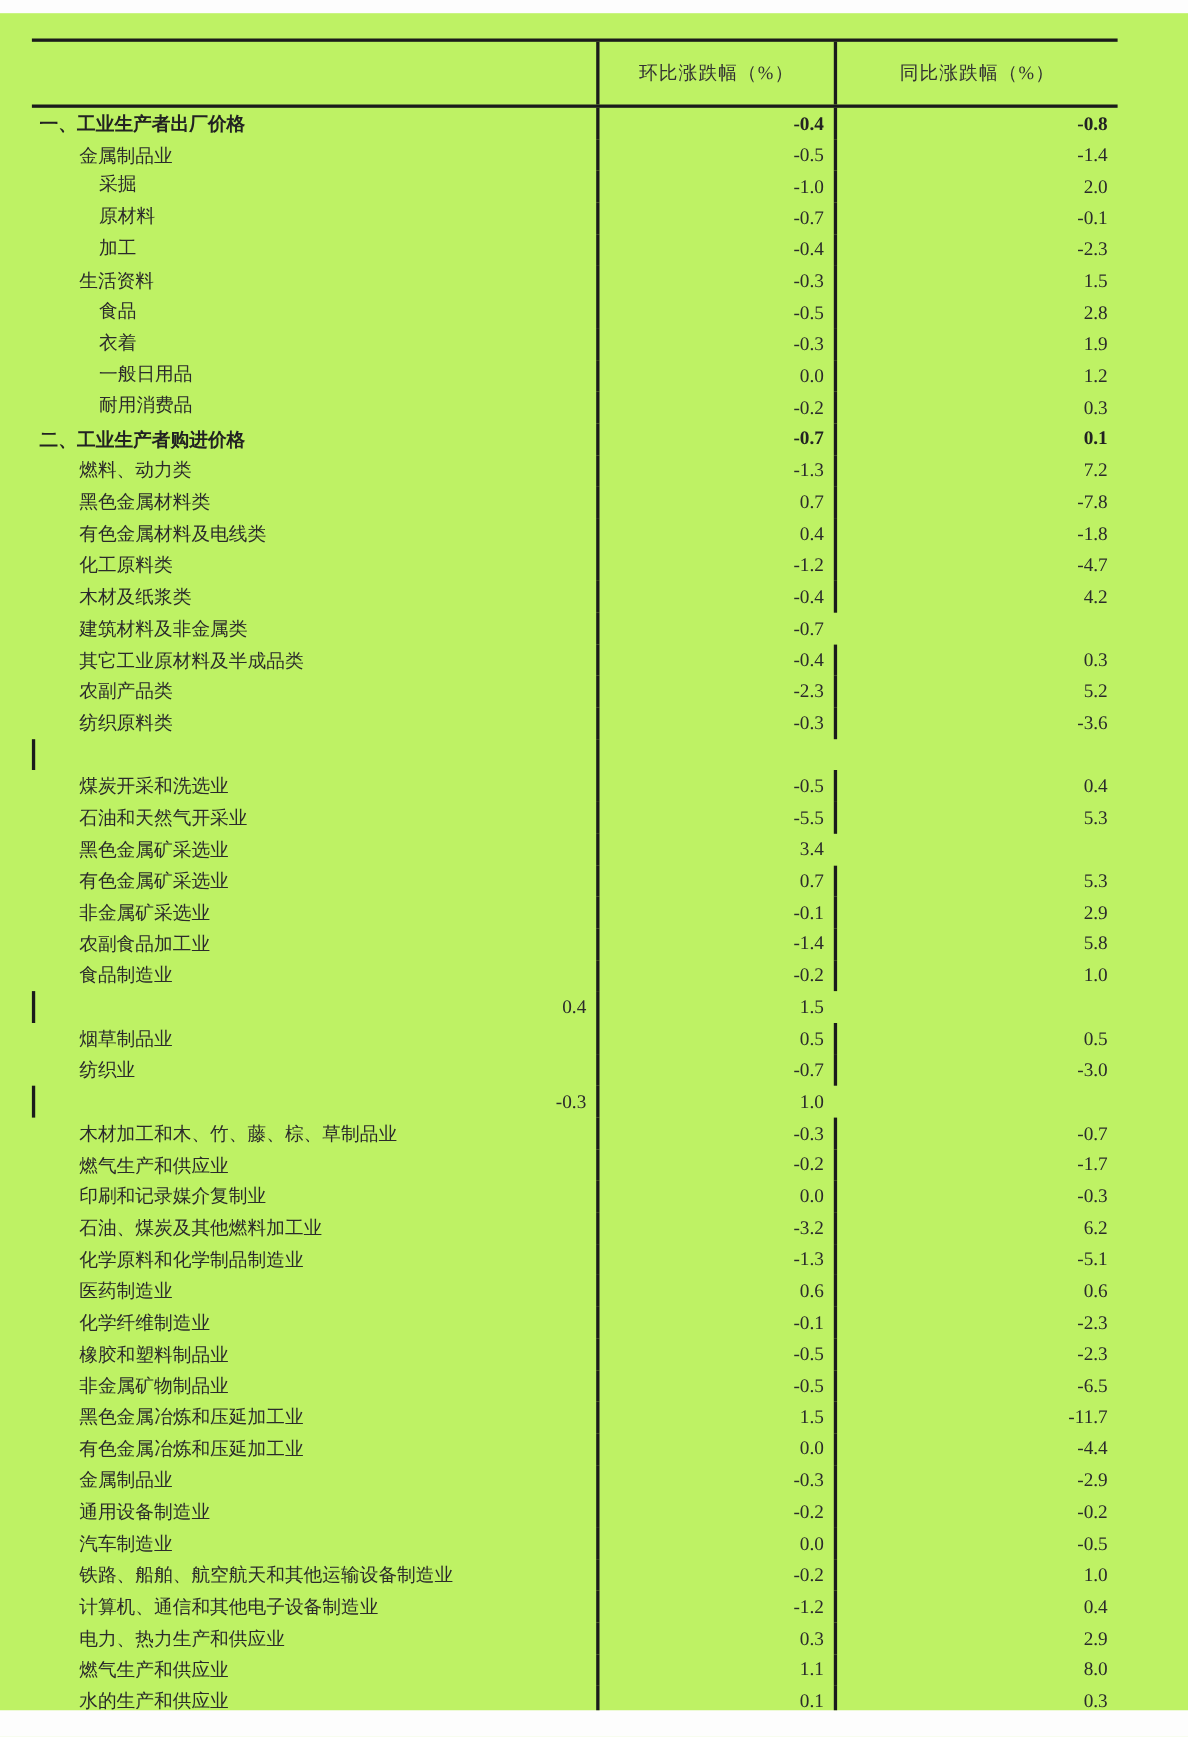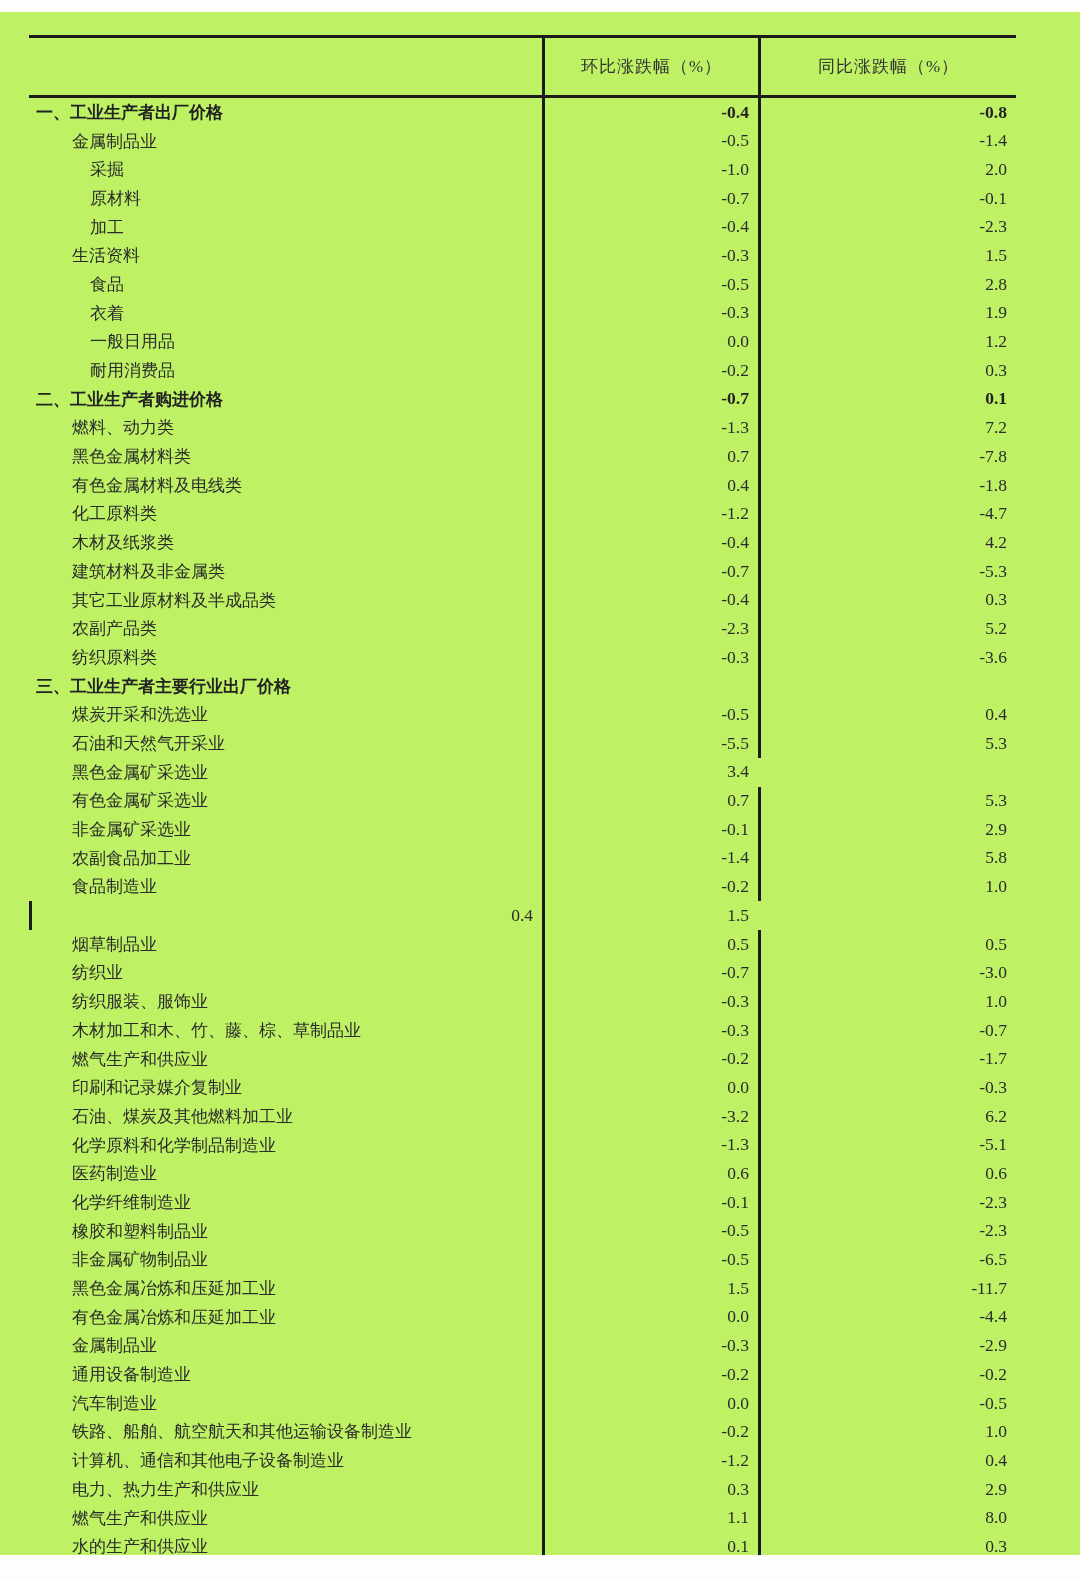--- a/index.html
+++ b/index.html
@@ -54,21 +54,21 @@
     overflow: hidden;
   }
   .num-col { border-left: 3px solid #1b1b1b; }
   .td.num-col {
     justify-content: flex-end;
     padding-right: 9px;
     font-size: 17.5px;
   }
   .td.label-col.indent-0 { padding-left: 7px; }
   .td.label-col.indent-1 { padding-left: 43px; }
-  .td.label-col.indent-2 { padding-left: 61px; }
+  .td.label-col.indent-2 { padding-left: 61px; font-family: Liberation Mono, monospace; }
   .tr.bold .td { font-weight: bold; color: #222222; text-align: right; }
   .artifact-line {
     position: absolute;
     left: 29px;
     top: 1562px;
     width: 516px;
     height: 3px;
     background: #cccccc;
   }
 </style>
@@ -159,39 +159,37 @@
           <div class="td num-col">-4.7</div>
         </div>
         <div class="tr">
           <div class="td label-col indent-1">木材及纸浆类</div>
           <div class="td num-col">-0.4</div>
           <div class="td num-col">4.2</div>
         </div>
         <div class="tr">
           <div class="td label-col indent-1">建筑材料及非金属类</div>
           <div class="td num-col">-0.7</div>
-          <div class="td num-col">-5.3</div>
         </div>
         <div class="tr">
           <div class="td label-col indent-1">其它工业原材料及半成品类</div>
           <div class="td num-col">-0.4</div>
           <div class="td num-col">0.3</div>
         </div>
         <div class="tr">
           <div class="td label-col indent-1">农副产品类</div>
           <div class="td num-col">-2.3</div>
           <div class="td num-col">5.2</div>
         </div>
         <div class="tr">
           <div class="td label-col indent-1">纺织原料类</div>
           <div class="td num-col">-0.3</div>
           <div class="td num-col">-3.6</div>
         </div>
         <div class="tr bold">
-          <div class="td label-col indent-0">三、工业生产者主要行业出厂价格</div>
           <div class="td num-col"></div>
           <div class="td num-col"></div>
         </div>
         <div class="tr">
           <div class="td label-col indent-1">煤炭开采和洗选业</div>
           <div class="td num-col">-0.5</div>
           <div class="td num-col">0.4</div>
         </div>
         <div class="tr">
           <div class="td label-col indent-1">石油和天然气开采业</div>
@@ -230,21 +228,20 @@
           <div class="td label-col indent-1">烟草制品业</div>
           <div class="td num-col">0.5</div>
           <div class="td num-col">0.5</div>
         </div>
         <div class="tr">
           <div class="td label-col indent-1">纺织业</div>
           <div class="td num-col">-0.7</div>
           <div class="td num-col">-3.0</div>
         </div>
         <div class="tr">
-          <div class="td label-col indent-1">纺织服装、服饰业</div>
           <div class="td num-col">-0.3</div>
           <div class="td num-col">1.0</div>
         </div>
         <div class="tr">
           <div class="td label-col indent-1">木材加工和木、竹、藤、棕、草制品业</div>
           <div class="td num-col">-0.3</div>
           <div class="td num-col">-0.7</div>
         </div>
         <div class="tr">
           <div class="td label-col indent-1">燃气生产和供应业</div>

